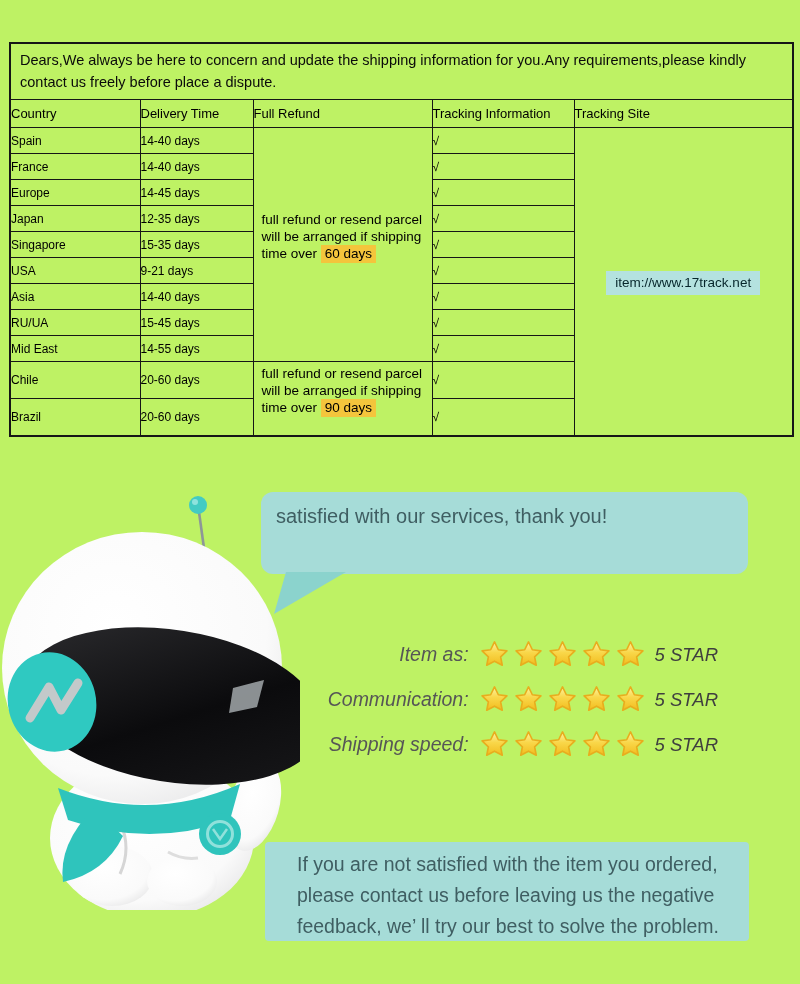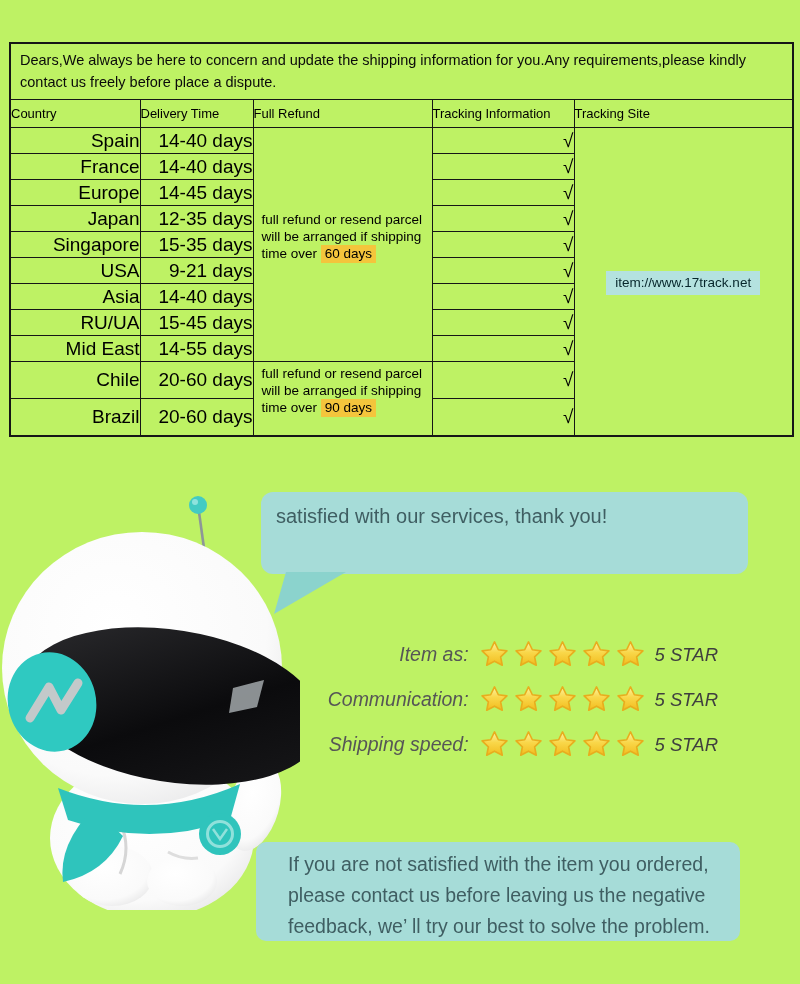--- a/index.html
+++ b/index.html
@@ -14,21 +14,21 @@
     position:absolute; left:9px; top:42px; width:783px;
     border-collapse:collapse; table-layout:fixed;
     border:2px solid #161616;
   }
   table.ship td, table.ship th { border:1px solid #161616; }
   .intro-cell {
     text-align:left; font-size:14.5px; line-height:22px; padding:5px 9px 6px 9px;
     font-weight:400; color:#0a0a0a;
   }
   table.ship th { font-size:13px; font-weight:normal; height:28px; text-align:left; }
-  td.c { text-align:right; font-size:19px; height:26px; }
+  td.c { text-align:left; font-size:12px; height:26px; }
   td.refund {
     text-align:left; vertical-align:middle; padding:3px 4px 19px 8px;
     font-size:13.5px; line-height:17px;
   }
   .hl { background:#f4c53c; padding:1px 4px 2px 4px; }
   td.url-cell { text-align:center; vertical-align:middle; }
   .url { background:#b4e2df; padding:4px 9px 5px 9px; font-size:13.5px; color:#06262b; }
 
   
   .bubble {
@@ -42,22 +42,22 @@
     position:absolute; right:82px; top:639px;
     display:flex; flex-direction:column; align-items:flex-end; gap:14px;
   }
   .rating-row { display:flex; align-items:center;font-style:italic; }
   .rating-label { font-size:19.5px; color:#565656; margin-right:10px; white-space:nowrap; }
   .stars { display:flex; align-items:center; gap:3px; }
   .star { width:31px; height:31px; display:block; }
   .rating-value { font-size:18.5px; color:#3f3f3f; margin-left:9px; white-space:nowrap; }
 
   .note-box {
-    position:absolute; left:256px; top:842px; width:484px; height:99px;
-    background:#a6dcd8; border-radius:10px; color:#3f5e62;
+    position:absolute; left:265px; top:842px; width:484px; height:99px;
+    background:#a6dcd8; border-radius:4px; color:#3f5e62;
     font-size:19.5px; line-height:31px; padding:7px 10px 0 32px;
   }
 
   .robot { position:absolute; left:0; top:490px; width:300px; height:420px; }
 </style>
 </head>
 <body>
 
 <div class="sheet">
 

